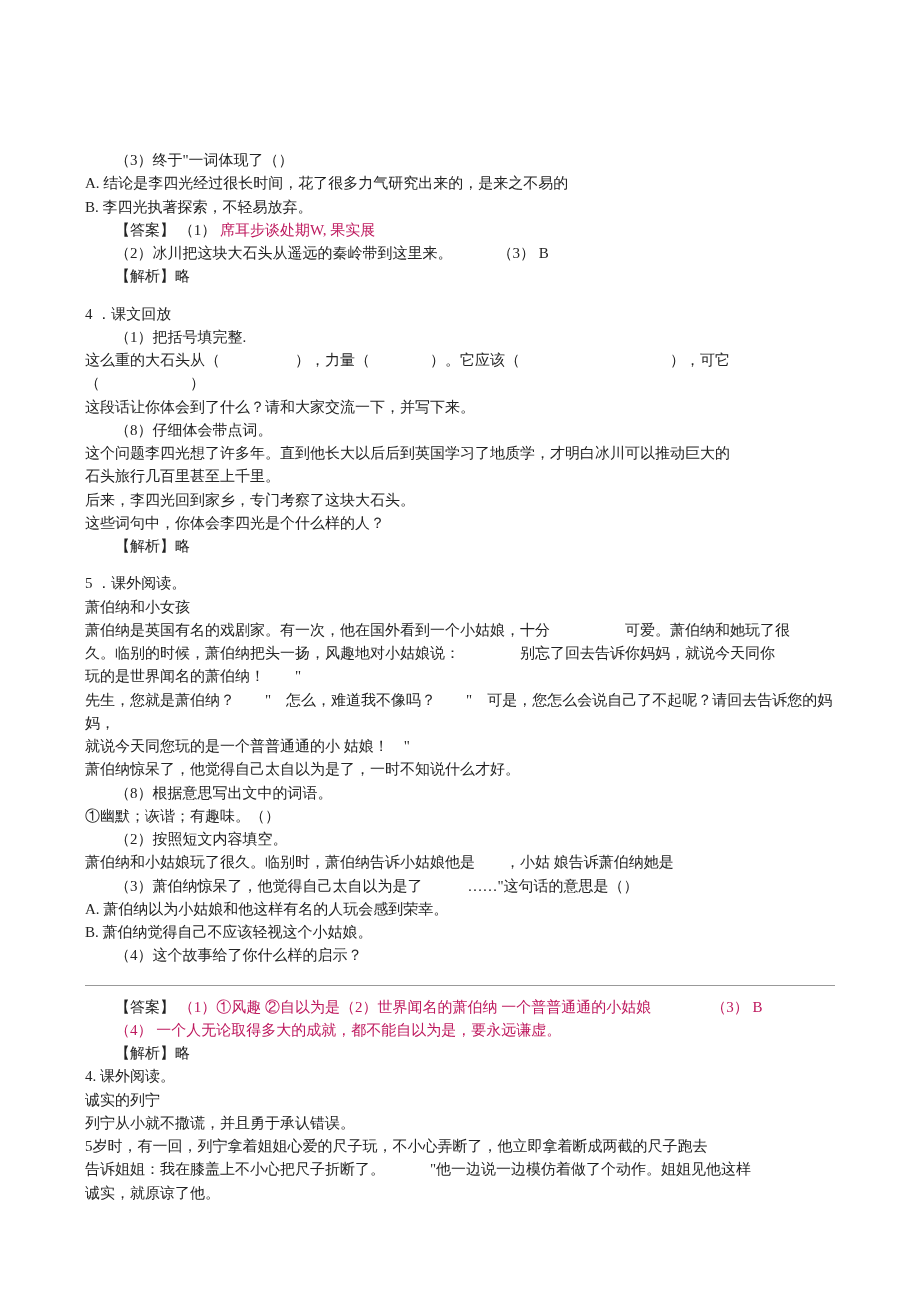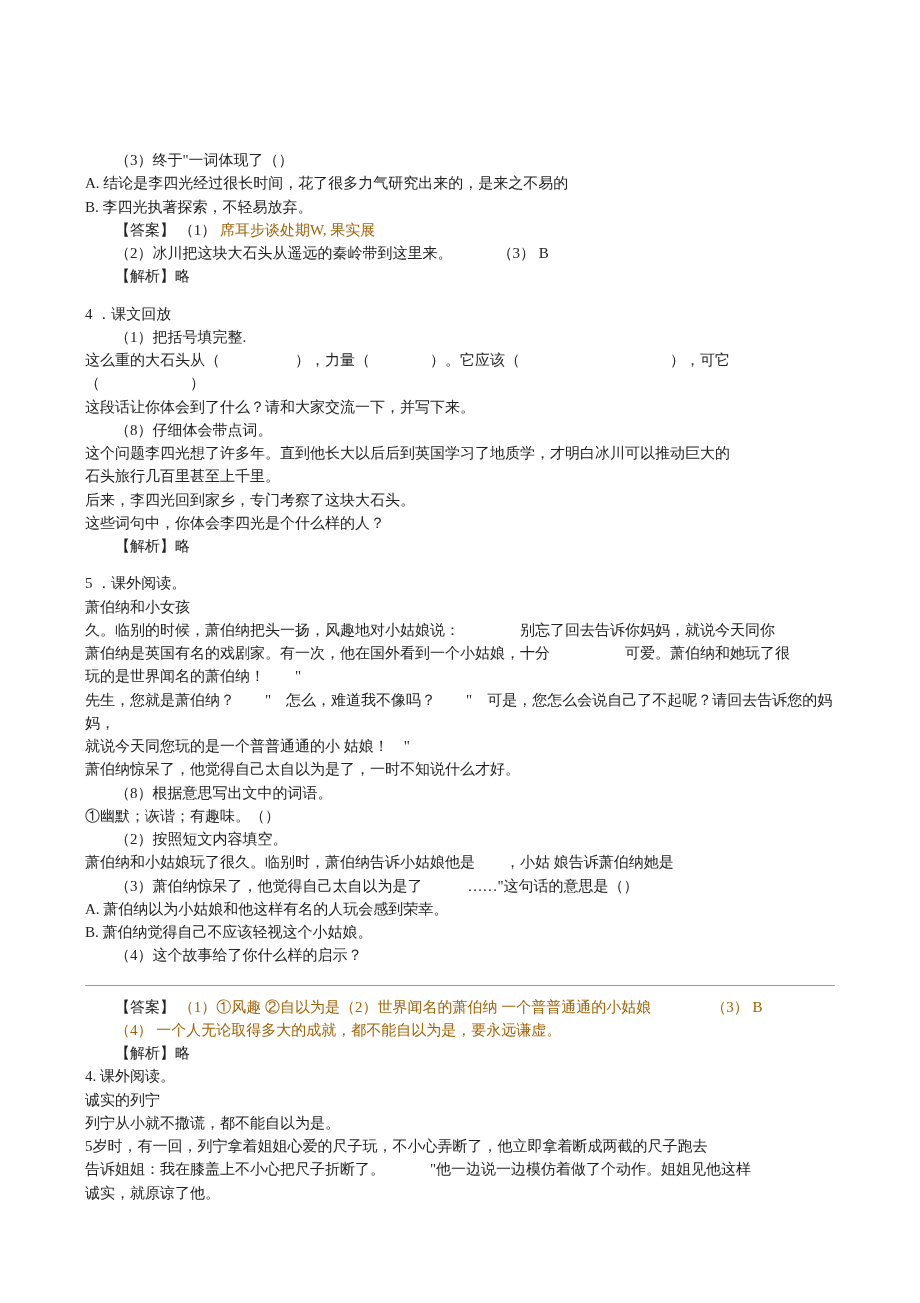--- a/index.html
+++ b/index.html
@@ -13,21 +13,21 @@
   }
   .page {
     width: 920px;
     min-height: 1303px;
     padding: 135px 85px 60px 85px;
     box-sizing: border-box;
   }
   .indent { text-indent: 2em; }
   .indent1 { text-indent: 1em; }
   .line { border-bottom: 1px solid #999; height: 1em; margin: 2px 0 10px 0; }
-  .blue { color: #a16207; }
+  .blue { color: #be185d; }
   .spacer { height: 14px; }
 </style>
 </head>
 <body>
 
 <div class="page">
 
 
   <div class="spacer"></div>
 
@@ -57,22 +57,22 @@
     <div>后来，李四光回到家乡，专门考察了这块大石头。</div>
     <div>这些词句中，你体会李四光是个什么样的人？</div>
     <div class="indent">【解析】略</div>
   </div>
 
   <div class="spacer"></div>
 
   <div>
     <div>5 ．课外阅读。</div>
     <div>萧伯纳和小女孩</div>
+    <div>萧伯纳是英国有名的戏剧家。有一次，他在国外看到一个小姑娘，十分　　　　　可爱。萧伯纳和她玩了很</div>
     <div>久。临别的时候，萧伯纳把头一扬，风趣地对小姑娘说：　　　　别忘了回去告诉你妈妈，就说今天同你</div>
-    <div>萧伯纳是英国有名的戏剧家。有一次，他在国外看到一个小姑娘，十分　　　　　可爱。萧伯纳和她玩了很</div>
     <div>玩的是世界闻名的萧伯纳！　　"</div>
     <div>先生，您就是萧伯纳？　　"　怎么，难道我不像吗？　　"　可是，您怎么会说自己了不起呢？请回去告诉您的妈妈，</div>
     <div>就说今天同您玩的是一个普普通通的小 姑娘！　"</div>
     <div>萧伯纳惊呆了，他觉得自己太自以为是了，一时不知说什么才好。</div>
     <div class="indent">（8）根据意思写出文中的词语。</div>
     <div>①幽默；诙谐；有趣味。（）</div>
     <div class="indent">（2）按照短文内容填空。</div>
     <div>萧伯纳和小姑娘玩了很久。临别时，萧伯纳告诉小姑娘他是　　，小姑 娘告诉萧伯纳她是</div>
     <div class="indent">（3）萧伯纳惊呆了，他觉得自己太自以为是了　　　……"这句话的意思是（）</div>
     <div>A. 萧伯纳以为小姑娘和他这样有名的人玩会感到荣幸。</div>
@@ -83,20 +83,20 @@
       <span>【答案】</span>
       <span class="blue">（1）①风趣 ②自以为是（2）世界闻名的萧伯纳 一个普普通通的小姑娘　　　　（3） B</span>
     </div>
     <div class="indent blue">（4） 一个人无论取得多大的成就，都不能自以为是，要永远谦虚。</div>
     <div class="indent">【解析】略</div>
   </div>
 
   <div>
     <div>4. 课外阅读。</div>
     <div>诚实的列宁</div>
-    <div>列宁从小就不撒谎，都不能自以为是。</div>
+    <div>列宁从小就不撒谎，并且勇于承认错误。</div>
     <div>5岁时，有一回，列宁拿着姐姐心爱的尺子玩，不小心弄断了，他立即拿着断成两截的尺子跑去</div>
     <div>告诉姐姐：我在膝盖上不小心把尺子折断了。　　　"他一边说一边模仿着做了个动作。姐姐见他这样</div>
     <div>诚实，就原谅了他。</div>
 
   </div>
 
 </div>
 
 </body></html>

